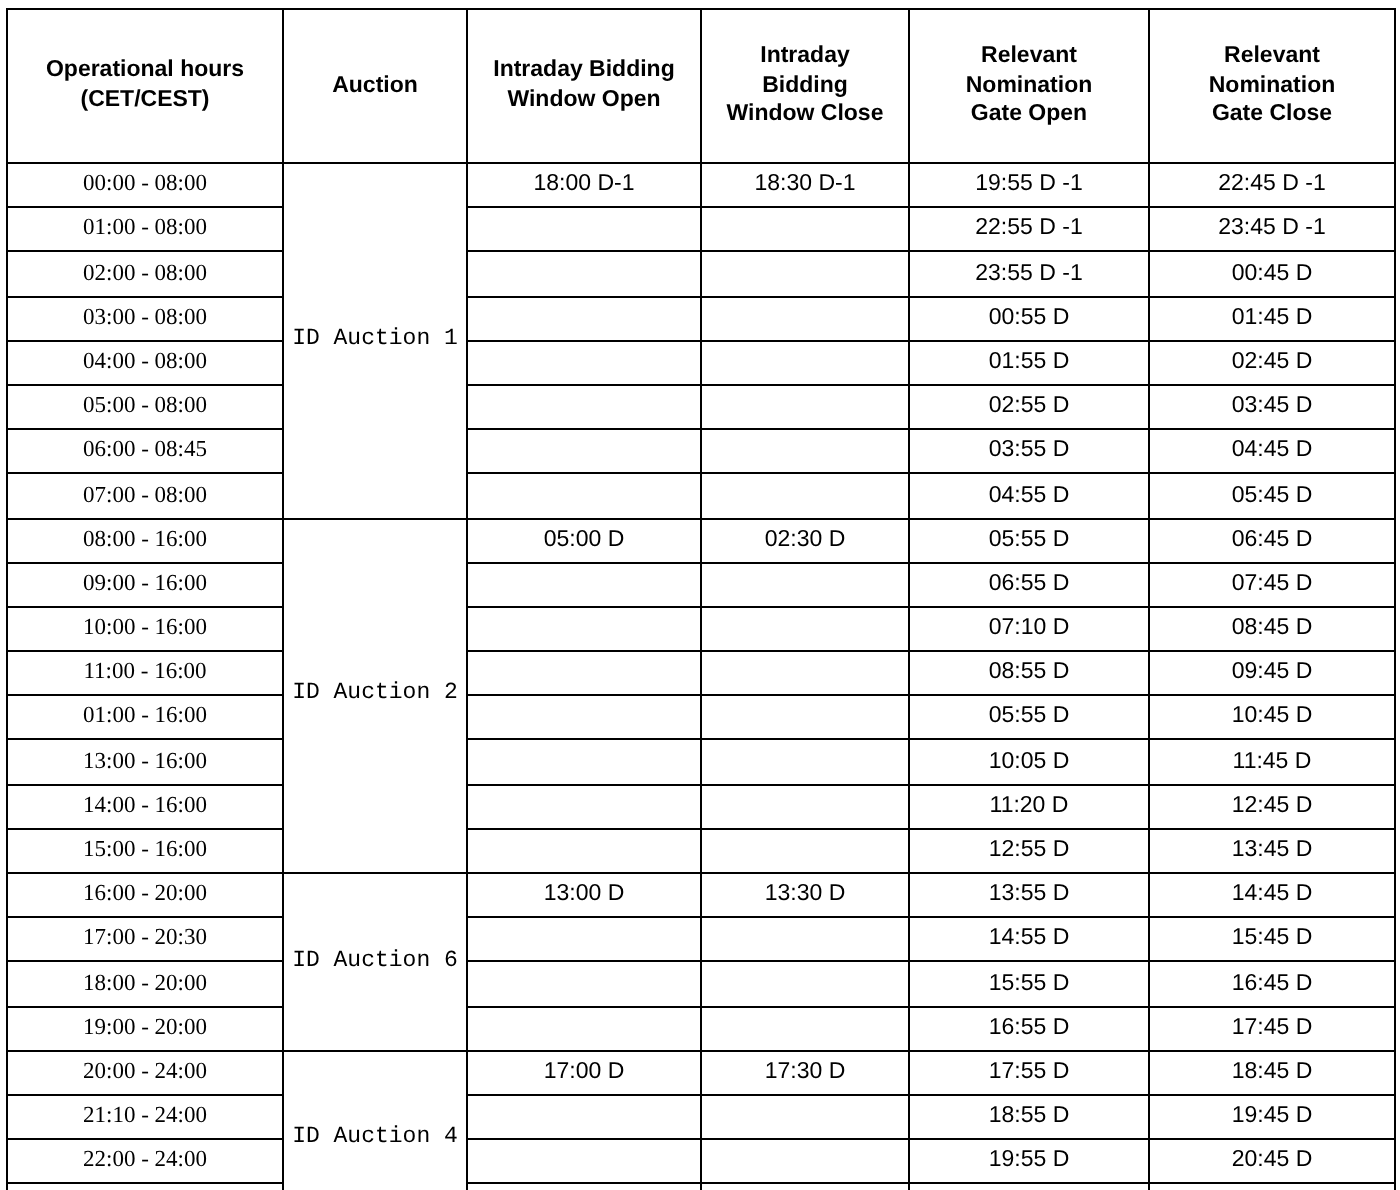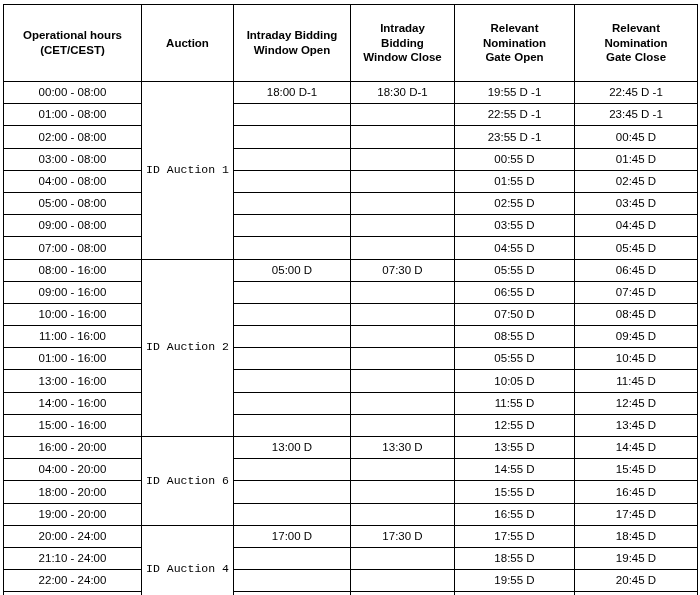--- a/index.html
+++ b/index.html
@@ -50,20 +50,21 @@
   col.c-open { width: 117px; }
   col.c-close { width: 104px; }
   col.c-gopen { width: 120px; }
   col.c-gclose { width: 123px; }
 
   tbody td {
     height: 21.2px;
   }
   td.hours {
     font-size: 11.5px;
+    font-family: Liberation Serif, serif;
   }
   td.auction {
     font-size: 12px;
     font-family: Liberation Mono, monospace;
   }
   td.blank {
     border-left: 1px solid #000000;
     border-right: 1px solid #000000;
     border-top: none;
     border-bottom: none;
@@ -159,53 +160,53 @@
           <td class="gclose">02:45 D</td>
         </tr>
         <tr>
           <td class="hours">05:00 - 08:00</td>
           <td class="blank"></td>
           <td class="blank"></td>
           <td class="gopen">02:55 D</td>
           <td class="gclose">03:45 D</td>
         </tr>
         <tr>
-          <td class="hours">09:00 - 08:00</td>
+          <td class="hours">06:00 - 08:45</td>
           <td class="blank"></td>
           <td class="blank"></td>
           <td class="gopen">03:55 D</td>
           <td class="gclose">04:45 D</td>
         </tr>
         <tr>
           <td class="hours">07:00 - 08:00</td>
           <td class="blank blank-last"></td>
           <td class="blank blank-last"></td>
           <td class="gopen">04:55 D</td>
           <td class="gclose">05:45 D</td>
         </tr>
         <tr class="group-start">
           <td class="hours">08:00 - 16:00</td>
           <td class="auction" rowspan="8">ID Auction 2</td>
           <td>05:00 D</td>
-          <td>07:30 D</td>
+          <td>02:30 D</td>
           <td class="gopen">05:55 D</td>
           <td class="gclose">06:45 D</td>
         </tr>
         <tr>
           <td class="hours">09:00 - 16:00</td>
           <td class="blank"></td>
           <td class="blank"></td>
           <td class="gopen">06:55 D</td>
           <td class="gclose">07:45 D</td>
         </tr>
         <tr>
           <td class="hours">10:00 - 16:00</td>
           <td class="blank"></td>
           <td class="blank"></td>
-          <td class="gopen">07:50 D</td>
+          <td class="gopen">07:10 D</td>
           <td class="gclose">08:45 D</td>
         </tr>
         <tr>
           <td class="hours">11:00 - 16:00</td>
           <td class="blank"></td>
           <td class="blank"></td>
           <td class="gopen">08:55 D</td>
           <td class="gclose">09:45 D</td>
         </tr>
         <tr>
@@ -219,40 +220,40 @@
           <td class="hours">13:00 - 16:00</td>
           <td class="blank"></td>
           <td class="blank"></td>
           <td class="gopen">10:05 D</td>
           <td class="gclose">11:45 D</td>
         </tr>
         <tr>
           <td class="hours">14:00 - 16:00</td>
           <td class="blank"></td>
           <td class="blank"></td>
-          <td class="gopen">11:55 D</td>
+          <td class="gopen">11:20 D</td>
           <td class="gclose">12:45 D</td>
         </tr>
         <tr>
           <td class="hours">15:00 - 16:00</td>
           <td class="blank blank-last"></td>
           <td class="blank blank-last"></td>
           <td class="gopen">12:55 D</td>
           <td class="gclose">13:45 D</td>
         </tr>
         <tr class="group-start">
           <td class="hours">16:00 - 20:00</td>
           <td class="auction" rowspan="4">ID Auction 6</td>
           <td>13:00 D</td>
           <td>13:30 D</td>
           <td class="gopen">13:55 D</td>
           <td class="gclose">14:45 D</td>
         </tr>
         <tr>
-          <td class="hours">04:00 - 20:00</td>
+          <td class="hours">17:00 - 20:30</td>
           <td class="blank"></td>
           <td class="blank"></td>
           <td class="gopen">14:55 D</td>
           <td class="gclose">15:45 D</td>
         </tr>
         <tr>
           <td class="hours">18:00 - 20:00</td>
           <td class="blank"></td>
           <td class="blank"></td>
           <td class="gopen">15:55 D</td>

